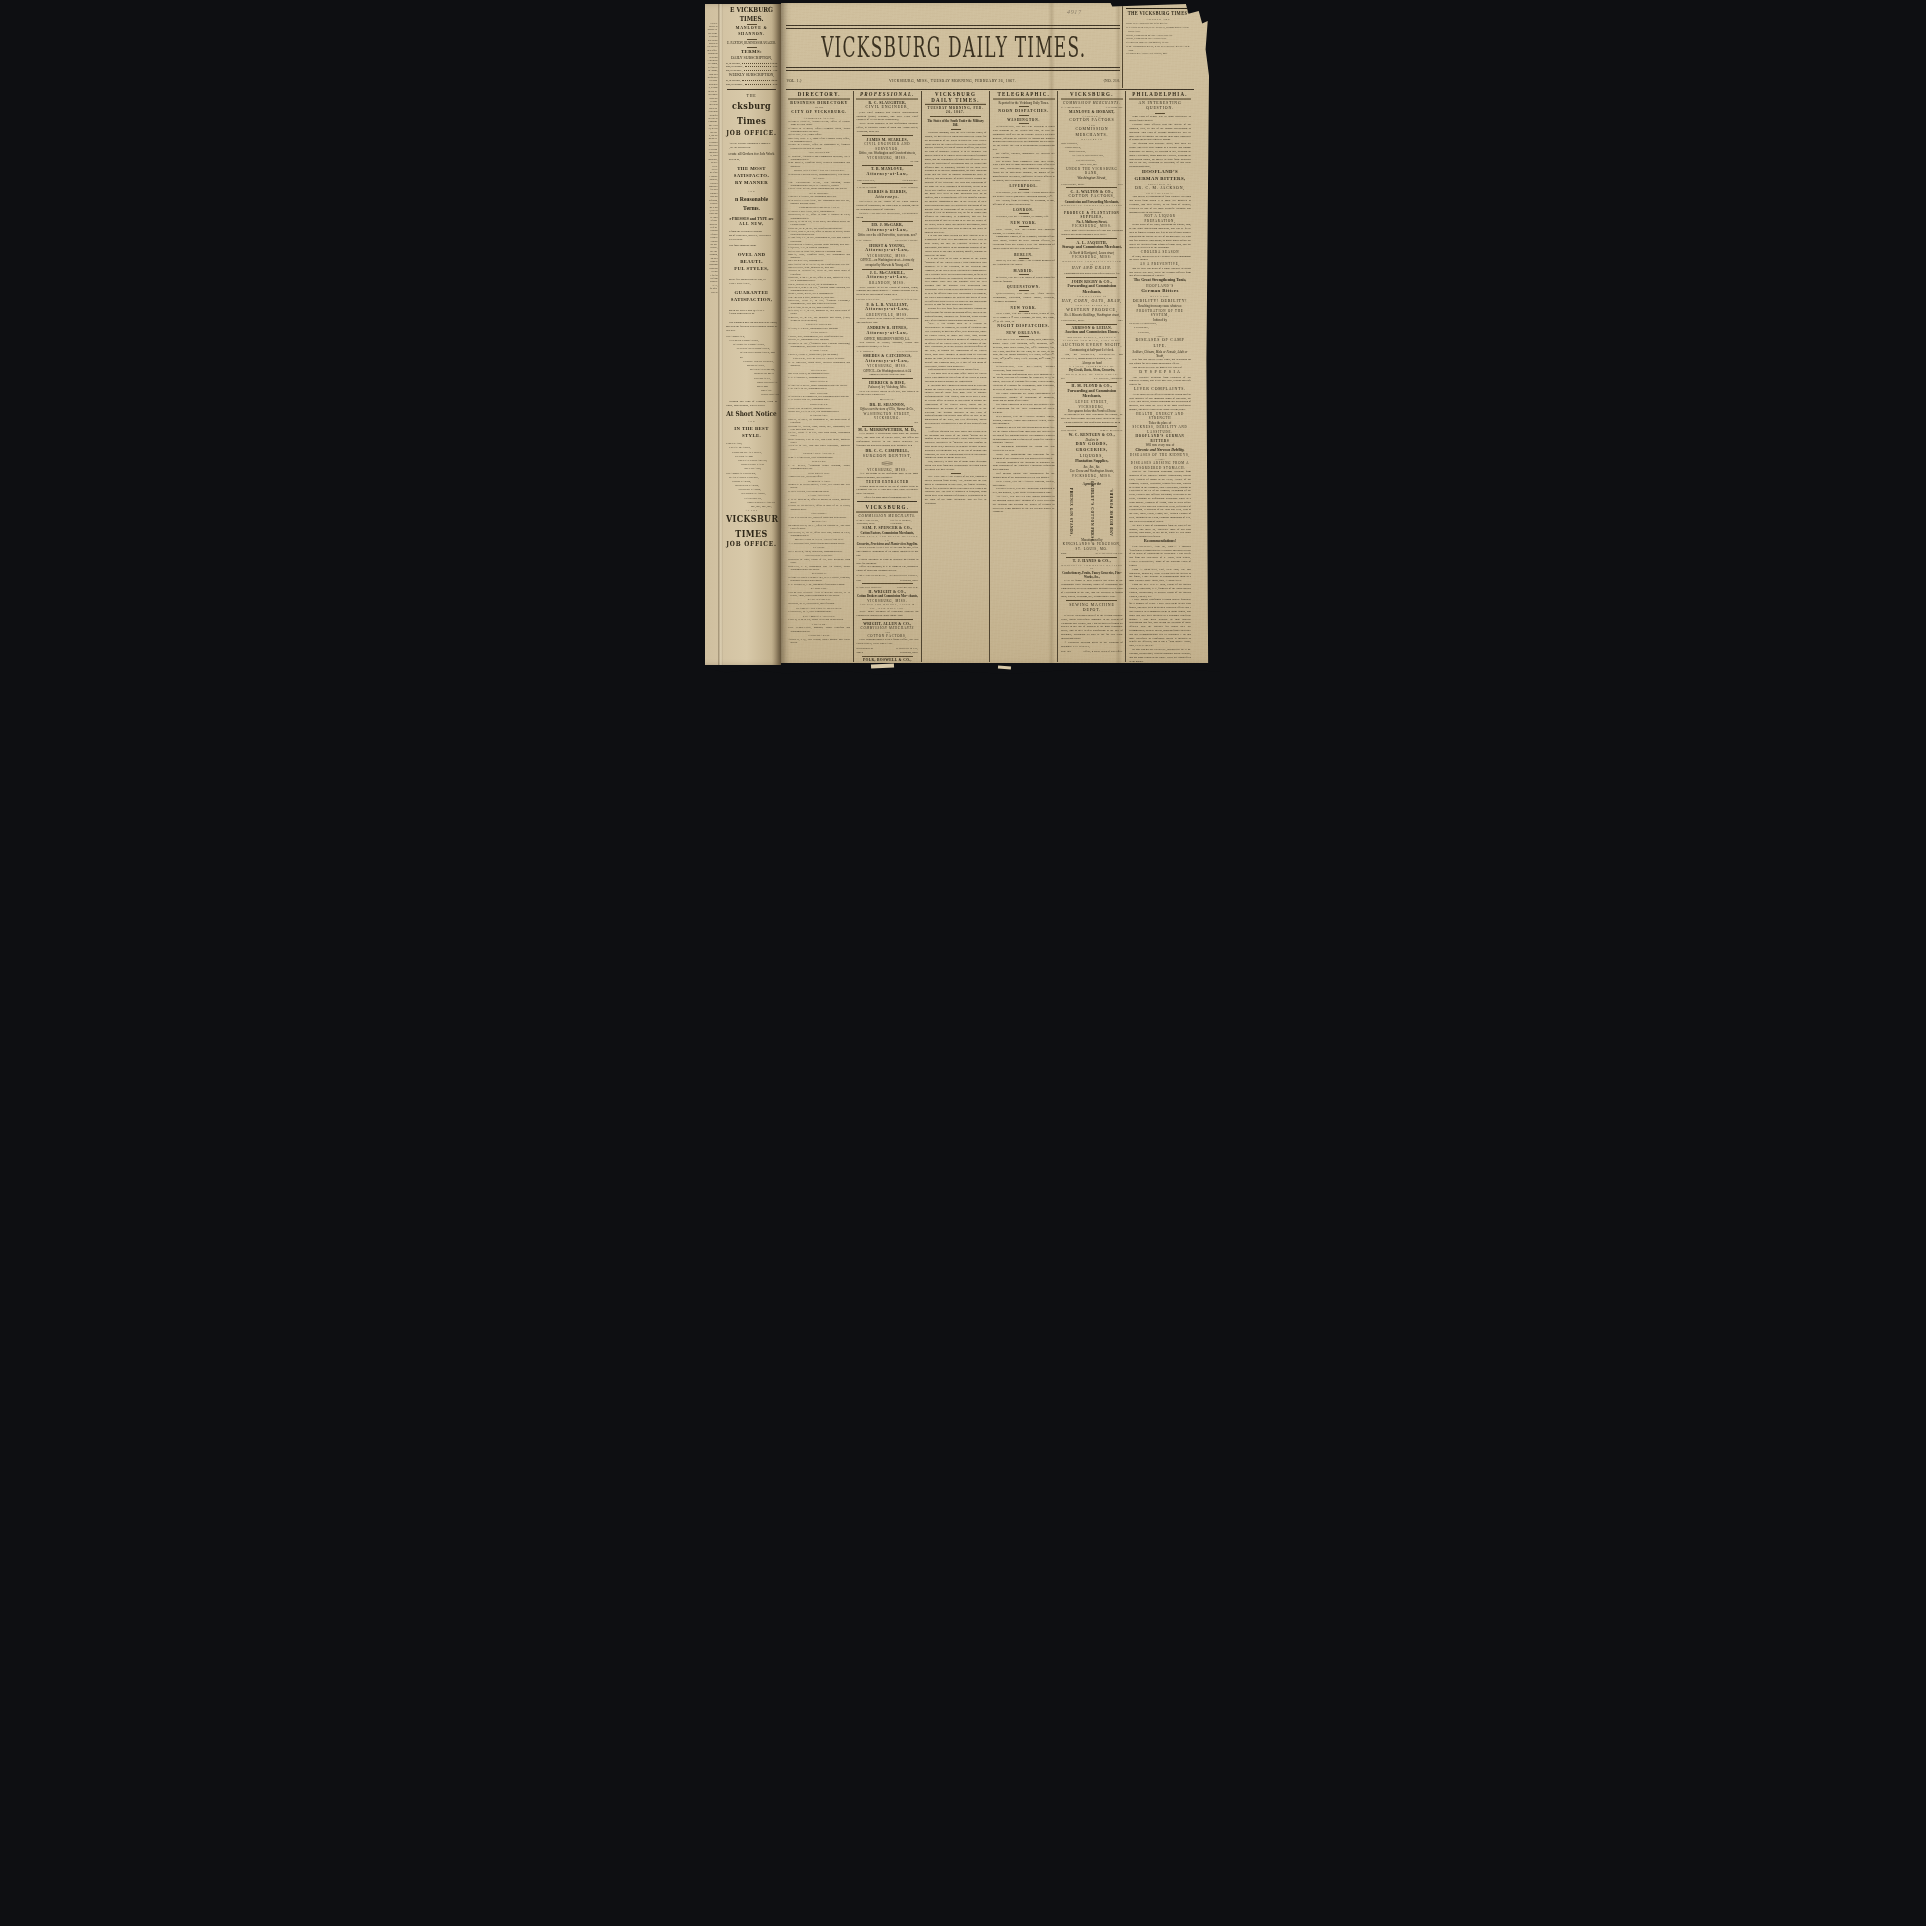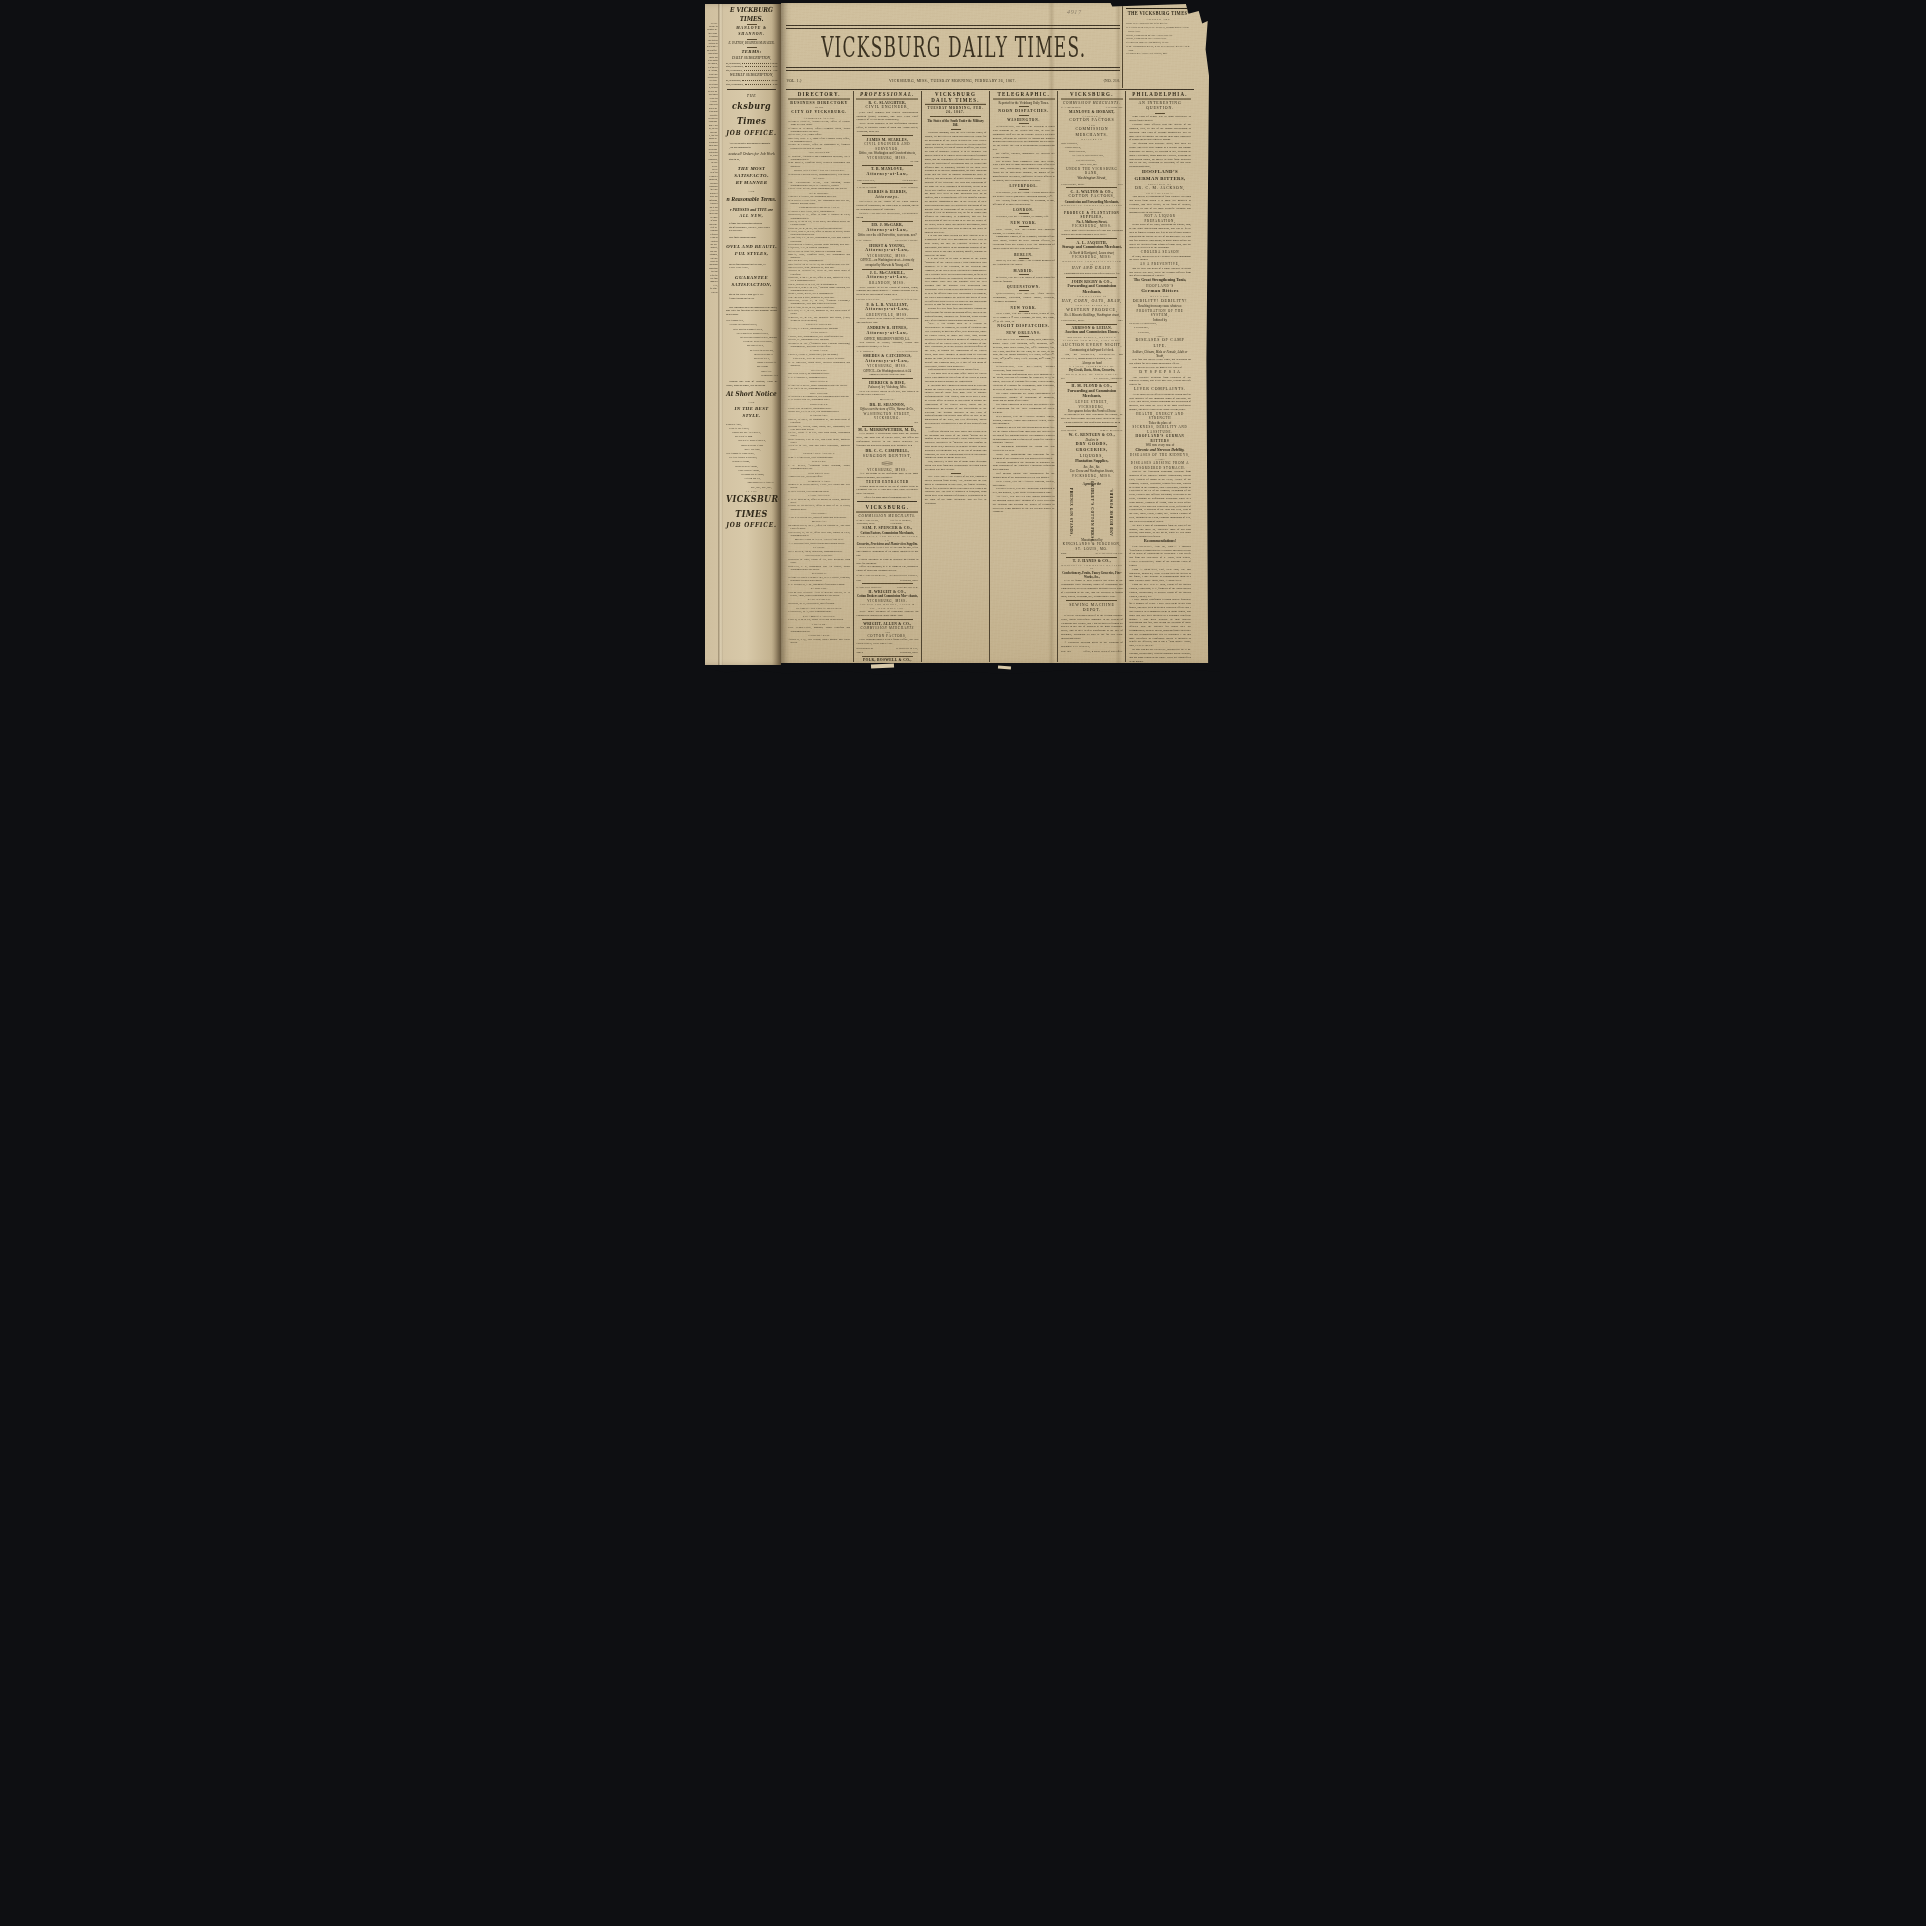--- a/index.html
+++ b/index.html
@@ -1,21 +1,21 @@
 <!DOCTYPE html>
 <html style="font-size:6.2px"><head>
 <meta charset="utf-8">
 <style>
   html,body{margin:0;padding:0;background:#0e0f12;}
   .photo{position:relative;width:516px;height:680px;margin:0 auto;background:#0e0f12;overflow:hidden;
          font-family:"Liberation Serif","DejaVu Serif",serif;color:#2e2718;}
   
   .left-page{position:absolute;left:0;top:3.9px;width:76px;bottom:15.4px;
              background:linear-gradient(90deg,#cfbf9f 0%,#d8c9a9 55%,#c3b28f 88%,#8f7d5e 100%);
-             box-shadow:inset -5.4px 0 7px -3.1px rgba(40,28,12,.55);overflow:hidden;font-style:italic;}
+             box-shadow:inset -5.4px 0 7px -3.1px rgba(40,28,12,.55);overflow:hidden;}
   .left-sliver{position:absolute;left:0;top:17.7px;bottom:0;width:12.7px;overflow:hidden;
                font-size:2.2px;line-height:1.55;text-align:right;padding-right:0.8px;color:#3b3324;}
   .left-crease{position:absolute;left:12.7px;top:0;bottom:0;width:5.8px;
                background:linear-gradient(90deg,rgba(66,50,26,.38),rgba(250,244,222,.30) 55%,rgba(66,50,26,.12));}
   .left-col{position:absolute;left:19px;right:1.9px;top:1.5px;bottom:0;padding:0.8px 1.9px;overflow:hidden;}
   
   .main-page{position:absolute;left:76px;top:3.1px;width:428px;bottom:17px;
              background:linear-gradient(180deg,#d0c09e 0%,#cbbb99 25%,#d2c2a1 55%,#c9b896 85%,#c2b08c 100%);
              box-shadow:inset 6.2px 0 7.7px -3.9px rgba(40,28,12,.5);
              clip-path:polygon(0 0,77% 0,77.4% .5%,94.6% .15%,95.2% 1.6%,97.6% 1.2%,98.4% 3.1%,99.7% 2.7%,99.2% 7%,100% 11%,99.4% 54%,99.8% 100%,0 100%);}

